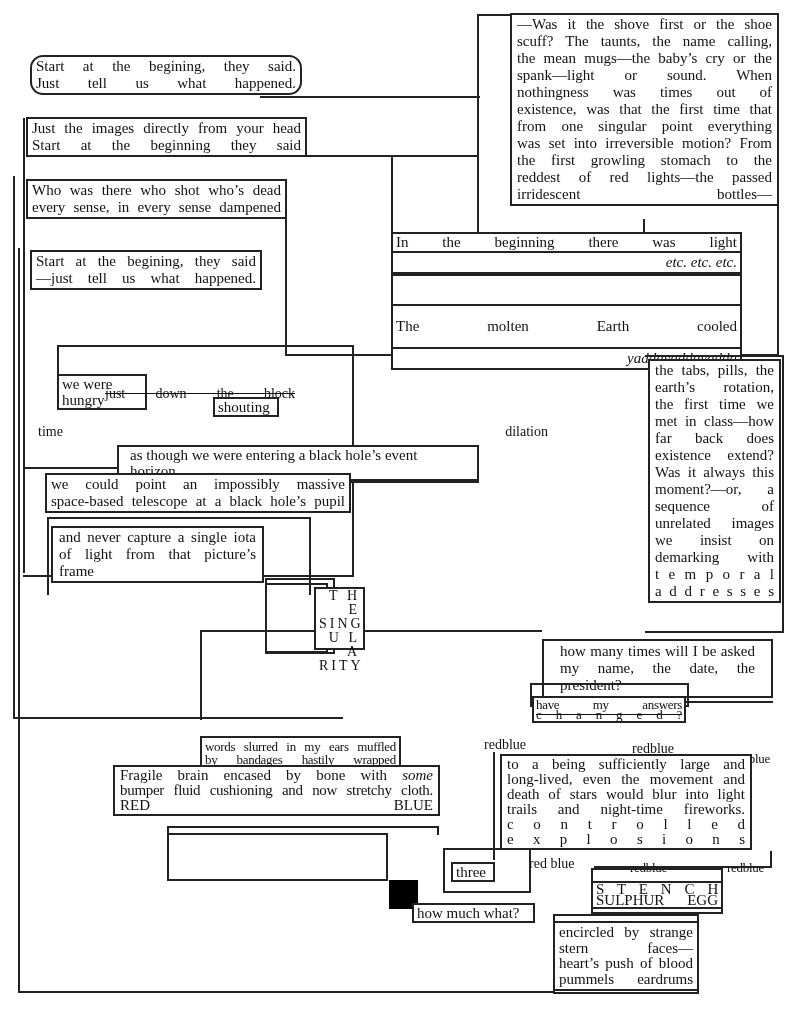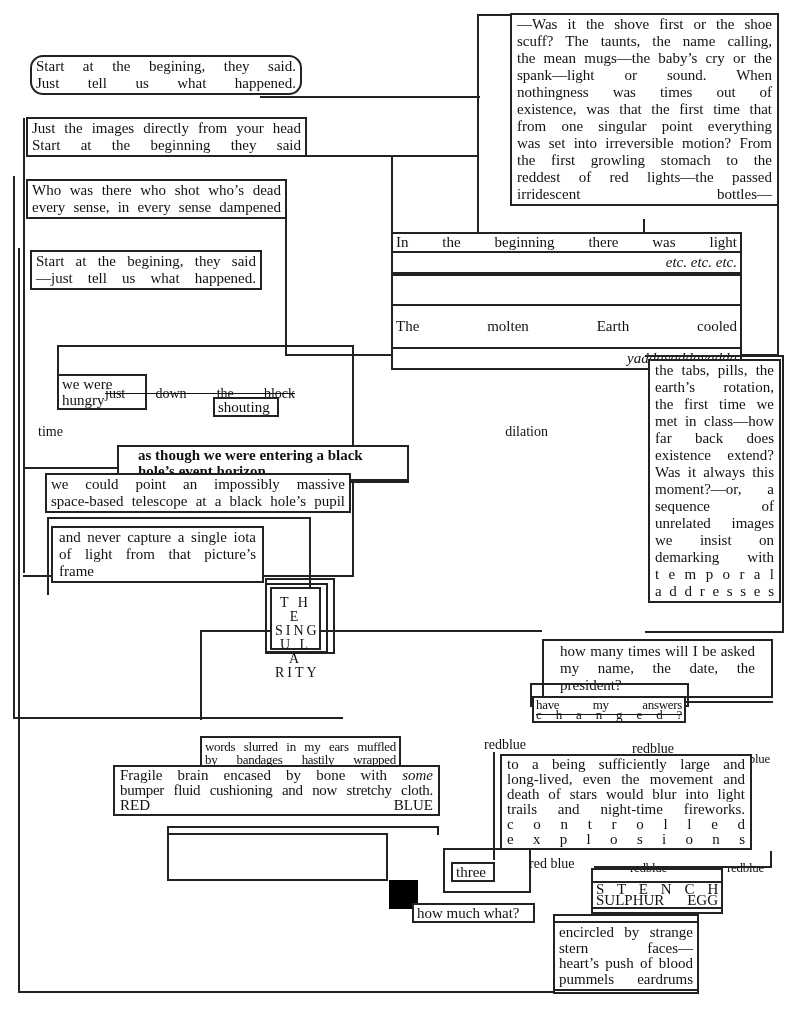--- a/index.html
+++ b/index.html
@@ -6,21 +6,21 @@
   body { width: 791px; height: 1023px; position: relative; overflow: hidden;
          font-family: "Liberation Serif", "DejaVu Serif", serif; color: #111; }
   .box { position: absolute; border: 2px solid #222; box-sizing: border-box; background: transparent; }
   .tb { position: absolute; border: 2px solid #222; box-sizing: border-box; padding: 1px 4px;
         font-size: 15px; line-height: 17px; background: #fff; }
   .jl { display: block; text-align: justify; text-align-last: justify; }
   .free { position: absolute; font-size: 14px; line-height: 16px; white-space: nowrap; }
   .spread { display: flex; justify-content: space-between; }
   .it { font-style: italic; }
   .cond { font-size: 13px; line-height: 13px; letter-spacing: -0.3px; margin-top: 8px; }
-  .sing { font-size: 14px; line-height: 14px; letter-spacing: 3px; text-align: center; padding: 7px 3px; }
+  .sing { font-size: 14px; line-height: 14px; letter-spacing: 3px; text-align: right; padding: 0 3px; margin-left: 44px; }
 </style>
 </head>
 <body>
 
 <div class="box" style="left:477px;top:14px;width:302px;height:342px;"></div>
 <div class="box" style="left:18px;top:248px;width:0;height:745px;border-width:0 0 0 2px;"></div>
 <div class="box" style="left:18px;top:991px;width:536px;height:2px;border-width:2px 0 0 0;"></div>
 <div class="box" style="left:13px;top:176px;width:2px;height:543px;border-width:0 0 0 2px;"></div>
 <div class="box" style="left:13px;top:717px;width:330px;height:2px;border-width:2px 0 0 0;"></div>
 <div class="box" style="left:23px;top:118px;width:2px;height:455px;border-width:0 0 0 2px;"></div>
@@ -88,21 +88,21 @@
 <div class="tb" style="left:57px;top:374px;width:90px;padding:0 3px;line-height:16px;">we were hungry</div>
 <div class="free" style="left:105px;top:386px;width:190px;text-decoration:line-through;">
   <span class="jl" style="word-spacing:20px;">just down the block</span>
 </div>
 <div class="tb" style="left:213px;top:397px;width:66px;padding:0 3px;line-height:16px;">shouting</div>
 
 <div class="free" style="left:38px;top:424px;width:510px;">
   <span class="jl" style="letter-spacing:0;">time dilation</span>
 </div>
 
-<div class="tb" style="left:117px;top:445px;width:292px;padding:0 19px;line-height:16px;box-shadow:0 2px 0 -0px #222;font-weight:bold;">as though we were entering a black hole’s event horizon</div>
+<div class="tb" style="left:117px;top:445px;width:362px;padding:0 11px;line-height:16px;box-shadow:0 2px 0 -0px #222;">as though we were entering a black hole’s event horizon</div>
 
 <div class="tb" style="left:45px;top:473px;width:306px;">
   <span class="jl">we could point an impossibly massive</span>
   <span class="jl">space-based telescope at a black hole’s pupil</span>
 </div>
 
 <div class="tb" style="left:51px;top:526px;width:213px;padding:1px 6px;">
   <span class="jl">and never capture a single iota</span>
   <span class="jl">of light from that picture’s frame</span>
 </div>

